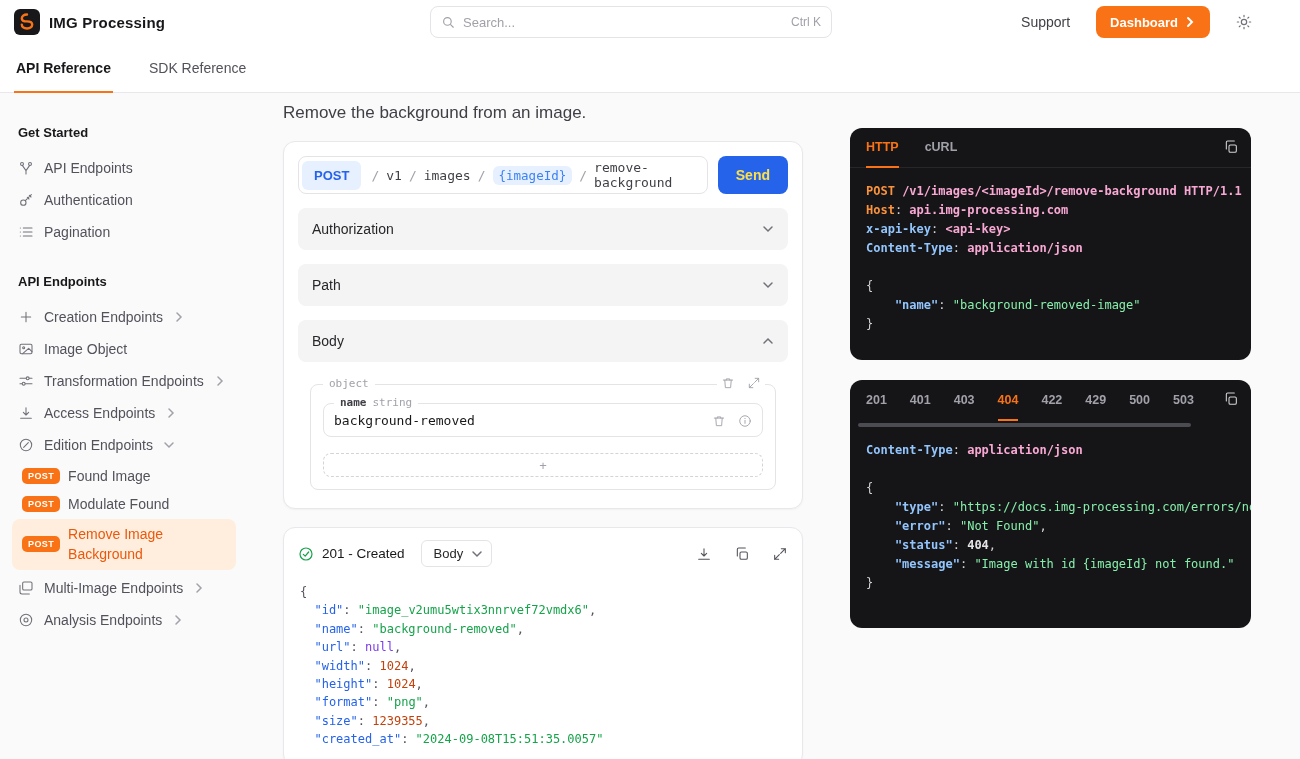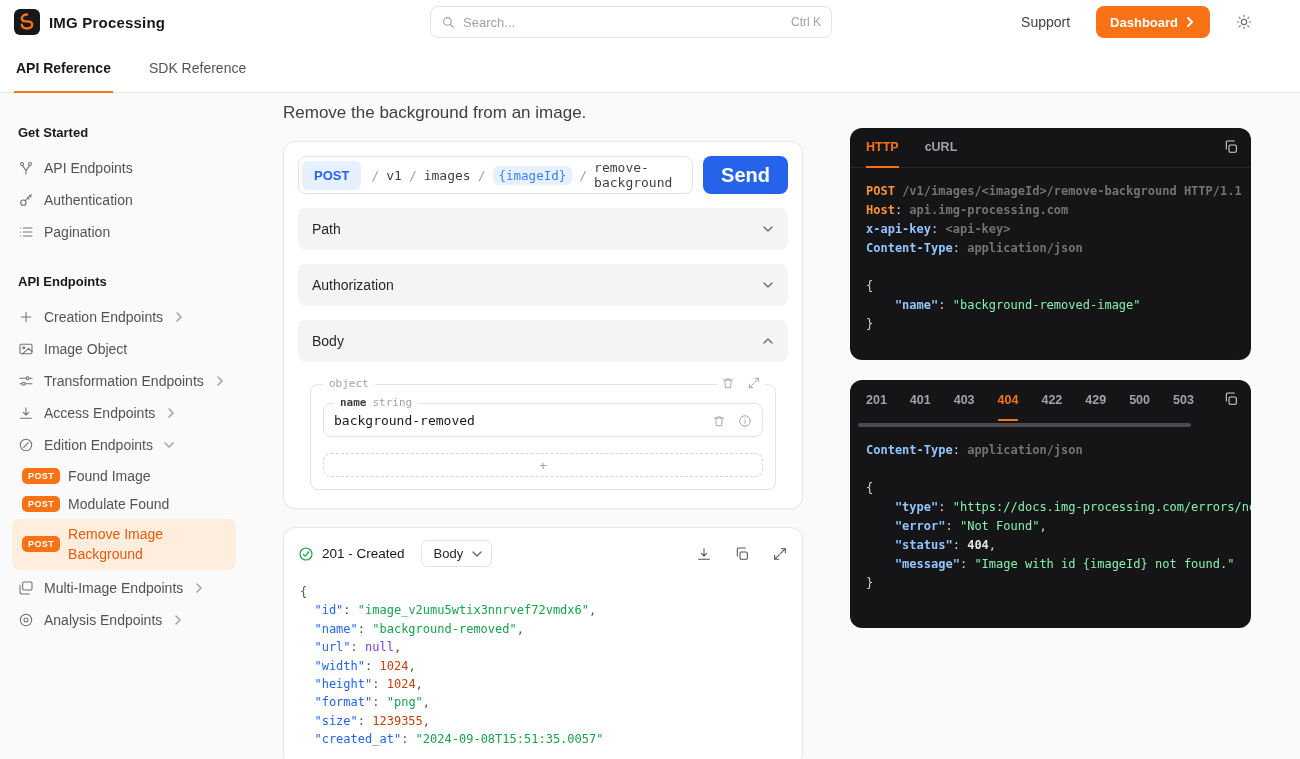--- a/index.html
+++ b/index.html
@@ -64,22 +64,22 @@
   .playground { padding:14px; }
   .pg-row { display:flex; gap:10px; }
   .path-box { flex:1; border:1px solid #e4e4e7; border-radius:8px; height:38px;
     display:flex; align-items:center; gap:10px; padding:3px 8px 3px 3px; overflow:hidden; }
   .method-pill { background:#e7f0fe; color:#2563eb; font-weight:700; font-size:13px;
     padding:7px 12px; border-radius:6px; flex:none; }
   .pathseg { display:flex; align-items:center; gap:7px; font-size:13px; color:#3f3f46; }
   .pathseg .sep { color:#a1a1aa; }
   .param-chip { background:#e7f0fe; color:#3b82f6; padding:2px 6px; border-radius:6px;
     font-size:12.5px; }
-  .send-btn { background:#2563eb; color:#ffffff; border:none; border-radius:8px;
-    height:38px; padding:0 18px; font-size:20px; font-weight:600; cursor:pointer; flex:none; }
+  .send-btn { background:#2563eb; color:#fde047; border:none; border-radius:8px;
+    height:38px; padding:0 18px; font-size:14px; font-weight:600; cursor:pointer; flex:none; }
   .accordion { background:#f4f4f5; border-radius:8px; height:42px; display:flex;
     align-items:center; justify-content:space-between; padding:0 14px; margin-top:14px;
     font-size:14px; color:#27272a; cursor:pointer; }
   .acc-chev { color:#71717a; display:flex; }
   .body-content { padding:16px 12px 4px 12px; }
   .fieldset { border:1px solid #e4e4e7; border-radius:8px; position:relative;
     padding:18px 12px 12px 12px; margin-top:6px; }
   .legend { position:absolute; top:-8px; left:12px; background:#fff; padding:0 6px;
     font-size:11px; color:#a1a1aa; }
   .obj-actions { position:absolute; top:-9px; right:10px; background:#fff;
@@ -136,21 +136,21 @@
     background:#151517; padding:2px 2px 2px 8px; display:flex; }
   .hscroll { height:4px; background:#4b4b52; border-radius:2px; margin:3px 60px 0 8px; }
   .panel .code { padding:14px 16px; font-size:12px; }
   .dark .tok-p    { color:#d4d4d8; }
   .dark .tok-key  { color:#93c5fd; font-weight:700; }
   .dark .tok-str  { color:#86efac; }
   .dark .tok-num  { color:#e4e4e7; font-weight:700; }
   .dark .tok-meth { color:#fb923c; font-weight:700; }
   .dark .tok-hko  { color:#fb923c; font-weight:700; }
   .dark .tok-hkb  { color:#93c5fd; font-weight:700; }
-  .dark .tok-val  { color:#737373; font-weight:600; }
+  .dark .tok-val  { color:#f9a8d4; font-weight:600; }
 
   .i { width:16px; height:16px; display:block; }
   .i12 { width:12px; height:12px; display:block; }
   .i14 { width:14px; height:14px; display:block; }
 </style>
 </head>
 <body>
 
 <header class="topbar">
   <div class="brand">
@@ -366,30 +366,30 @@
             <span class="sep">/</span>
             <span class="param-chip">{imageId}</span>
             <span class="sep">/</span>
             <span>remove-background</span>
           </span>
         </div>
         <button class="send-btn">Send</button>
       </div>
 
       <div class="accordion">
+        <span>Authorization</span>
+        <span class="acc-chev">
+            <svg class="i12" viewBox="0 0 12 12" fill="none" stroke="currentColor" stroke-width="1.5" stroke-linecap="round">
+              <path d="M2 4l4 4 4-4"></path>
+            </svg>
+          </span>
+      </div>
+
+      <div class="accordion">
         <span>Path</span>
-        <span class="acc-chev">
-            <svg class="i12" viewBox="0 0 12 12" fill="none" stroke="currentColor" stroke-width="1.5" stroke-linecap="round">
-              <path d="M2 4l4 4 4-4"></path>
-            </svg>
-          </span>
-      </div>
-
-      <div class="accordion">
-        <span>Authorization</span>
         <span class="acc-chev">
             <svg class="i12" viewBox="0 0 12 12" fill="none" stroke="currentColor" stroke-width="1.5" stroke-linecap="round">
               <path d="M2 4l4 4 4-4"></path>
             </svg>
           </span>
       </div>
 
       <div class="accordion">
         <span>Body</span>
         <span class="acc-chev">

